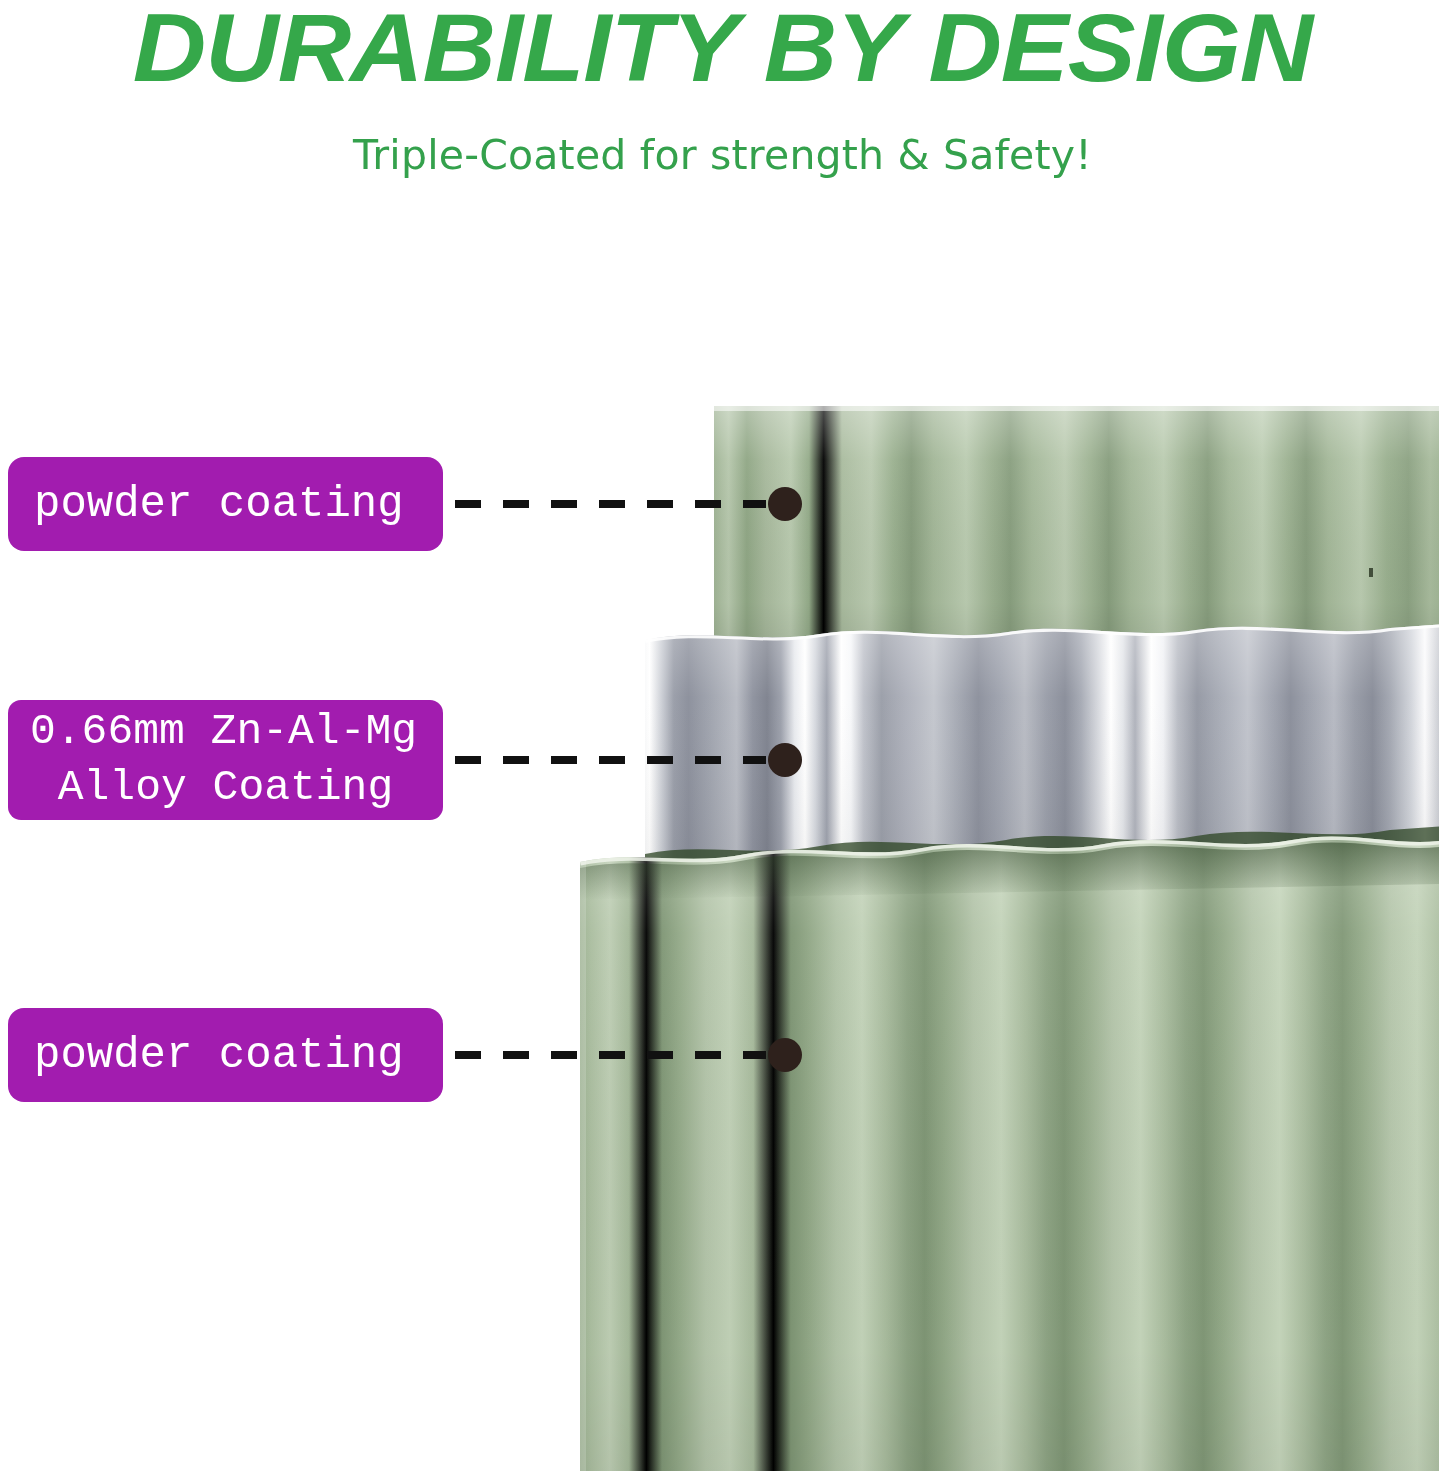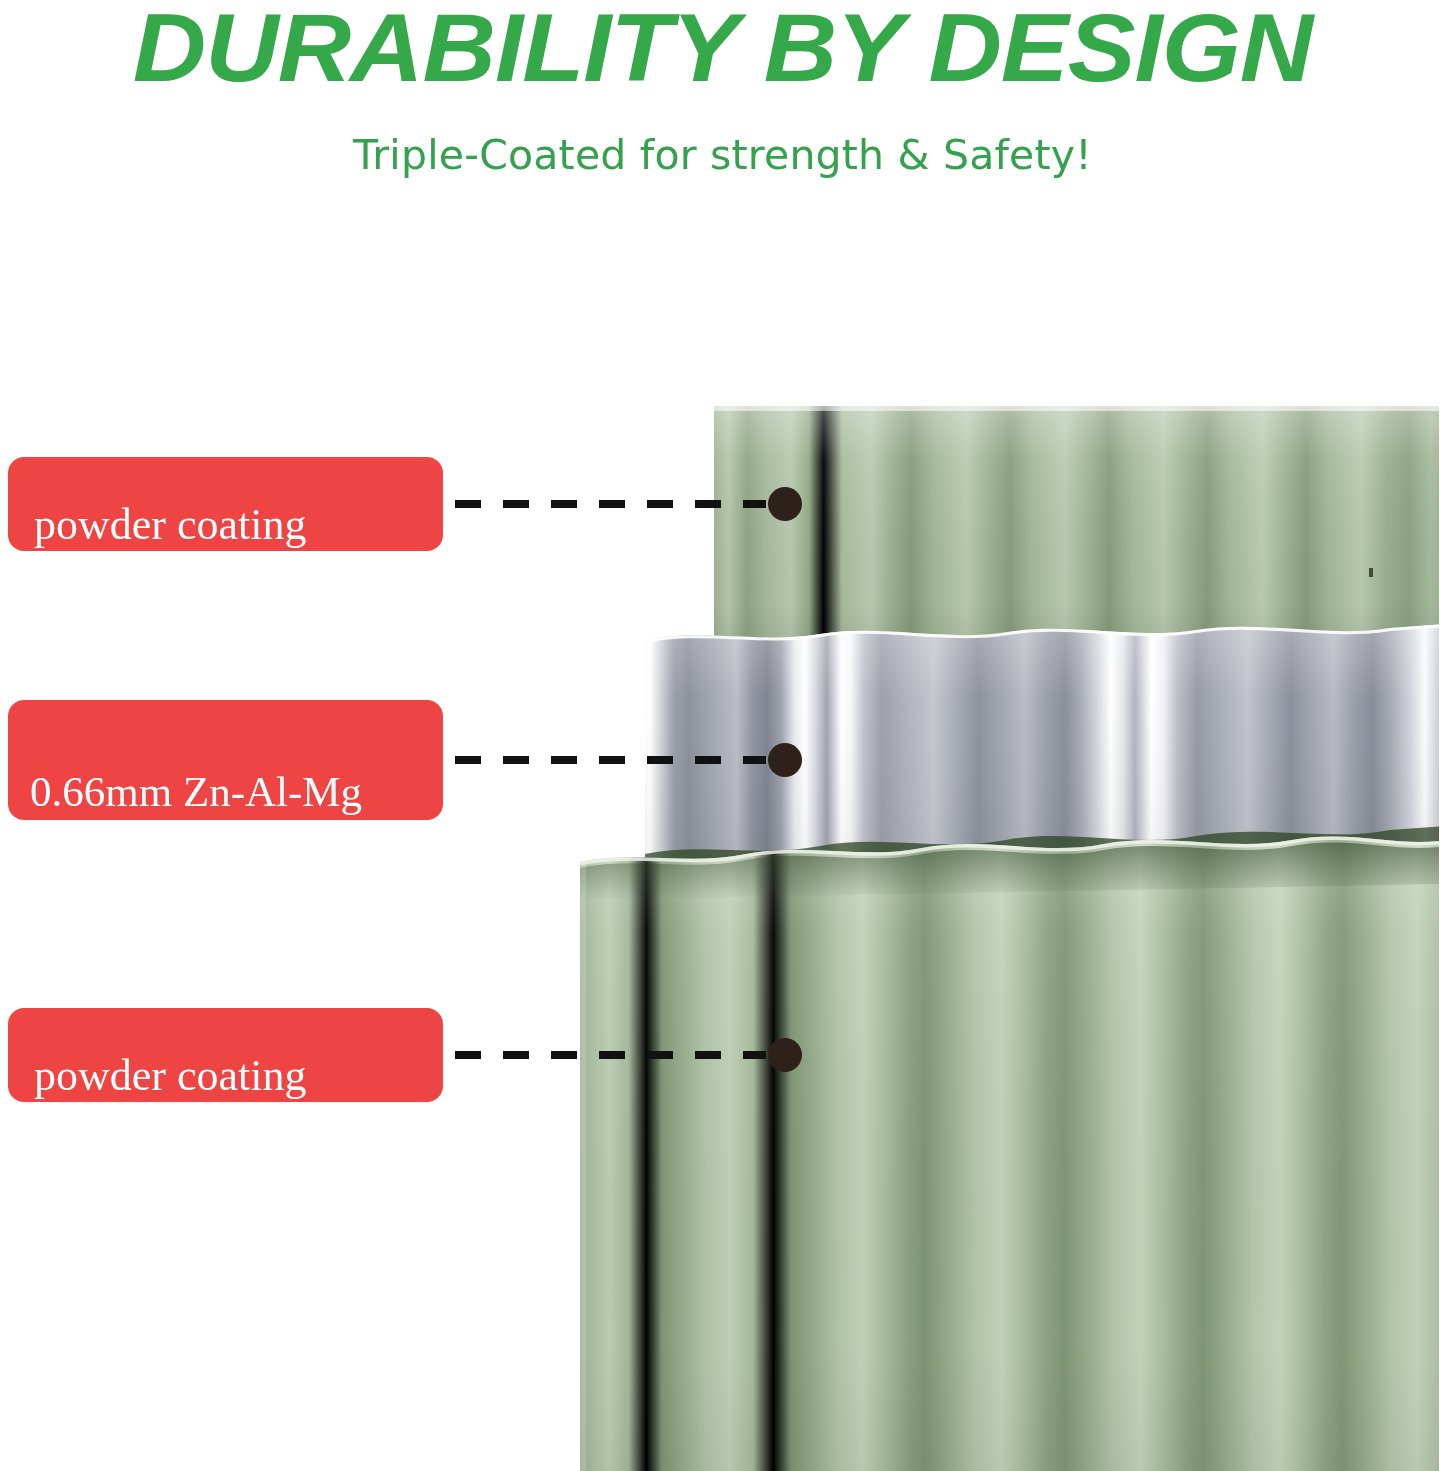--- a/index.html
+++ b/index.html
@@ -62,42 +62,43 @@
   }
 
   
   .callout {
     position: absolute;
     display: flex;
     align-items: center;
   }
   .badge {
     box-sizing: border-box;
-    background: #ef4444;
+    background: #a21caf;
     border-radius: 16px;
     color: #ffffff;
-    font-family: Liberation Serif, serif;
+    font-family: Liberation Mono, monospace;
     font-weight: 400;
     display: flex;
     flex-direction: column;
-    justify-content: flex-end;
+    justify-content: center;
   }
   .badge .line {
     display: block;
     white-space: nowrap;
   }
   .badge.one-line {
     padding: 0 26px;
     font-size: 44px;
     line-height: 52px;
   }
   .badge.two-line {
     padding: 0 22px;
     font-size: 43px;
     line-height: 56px;
+    border-radius: 13px;
   }
   .badge.two-line .line.first  { text-align: left; }
   .badge.two-line .line.second { text-align: center; }
 
   .leader {
     position: relative;
     height: 8px;
     flex: 0 0 auto;
     background-image: repeating-linear-gradient(
       to right,
@@ -389,20 +390,21 @@
       <span class="line">powder coating</span>
     </div>
     <div class="leader" style="width:311px; margin-left:12px;">
       <span class="dot"></span>
     </div>
   </div>
 
   <div class="callout" style="left:8px; top:700px;">
     <div class="badge two-line" style="width:435px; height:120px;">
       <span class="line first">0.66mm Zn-Al-Mg</span>
+      <span class="line second">Alloy Coating</span>
     </div>
     <div class="leader" style="width:311px; margin-left:12px;">
       <span class="dot"></span>
     </div>
   </div>
 
   <div class="callout" style="left:8px; top:1008px;">
     <div class="badge one-line" style="width:435px; height:94px;">
       <span class="line">powder coating</span>
     </div>

